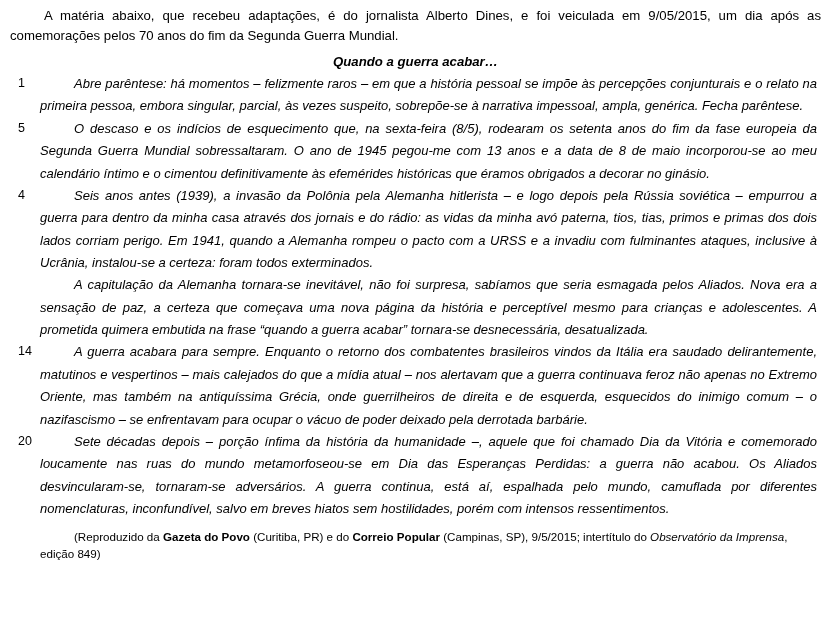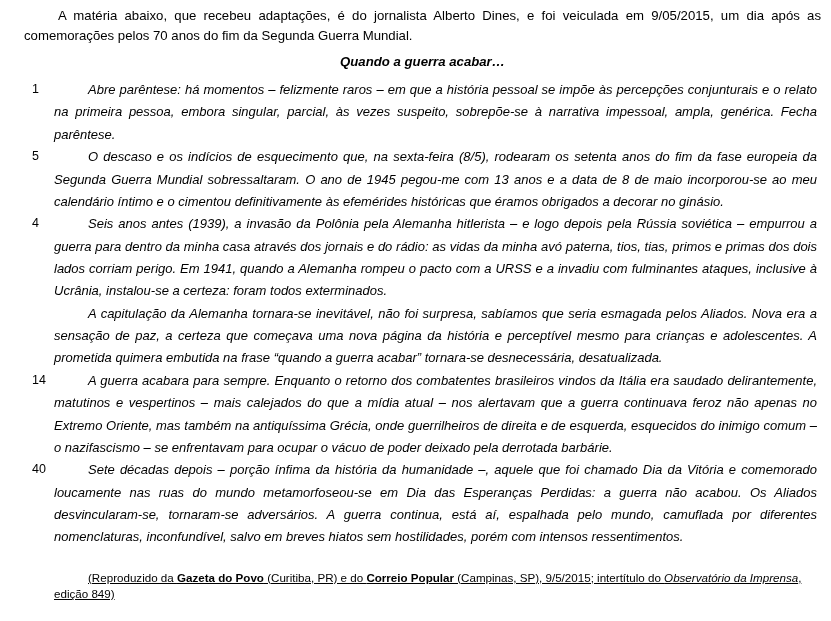--- a/index.html
+++ b/index.html
@@ -12,35 +12,35 @@
     background: #ffffff;
     font-family: "Liberation Sans", sans-serif;
     color: #000000;
     overflow: hidden;
   }
   .page {
     position: relative;
     width: 831px;
     height: 621px;
     box-sizing: border-box;
-    padding: 6px 10px 0 24px;
+    padding: 6px 10px 0 10px;
   }
   .intro {
     font-size: 13.2px;
     line-height: 1.52;
     text-align: justify;
     text-indent: 34px;
     margin: 0 0 6px 0;
   }
   .title {
     font-size: 13.2px;
     font-style: italic;
     font-weight: bold;
     text-align: center;
-    margin: 8px 0 10px 0;
+    margin: 8px 0 4px 0;
   }
   .body-block {
     position: relative;
   }
   .para-row {
     display: flex;
     align-items: flex-start;
   }
   .linenum {
     width: 30px;
@@ -60,22 +60,21 @@
     line-height: 1.72;
     text-align: justify;
     text-indent: 34px;
     margin: 0;
     padding-right: 4px;
   }
   
   .credit {
     display: flex;
     align-items: flex-start;
-    margin-top: 21px;
-    text-decoration: underline;
+    margin-top: 9px;
   }
   .credit .linenum { visibility: hidden; }
   .credit-text {
     flex: 1 1 auto;
     font-size: 11.6px;
     line-height: 1.42;
     text-align: left;
     text-indent: 34px;
     padding-right: 4px;
   }
@@ -112,21 +111,21 @@
       <div class="linenum"></div>
       <p class="para">A capitulação da Alemanha tornara-se inevitável, não foi surpresa, sabíamos que seria esmagada pelos Aliados. Nova era a sensação de paz, a certeza que começava uma nova página da história e perceptível mesmo para crianças e adolescentes. A prometida quimera embutida na frase “quando a guerra acabar” tornara-se desnecessária, desatualizada.</p>
     </div>
 
     <div class="para-row">
       <div class="linenum">14</div>
       <p class="para">A guerra acabara para sempre. Enquanto o retorno dos combatentes brasileiros vindos da Itália era saudado delirantemente, matutinos e vespertinos – mais calejados do que a mídia atual – nos alertavam que a guerra continuava feroz não apenas no Extremo Oriente, mas também na antiquíssima Grécia, onde guerrilheiros de direita e de esquerda, esquecidos do inimigo comum – o nazifascismo – se enfrentavam para ocupar o vácuo de poder deixado pela derrotada barbárie.</p>
     </div>
 
     <div class="para-row">
-      <div class="linenum">40</div>
+      <div class="linenum">20</div>
       <p class="para">Sete décadas depois – porção ínfima da história da humanidade –, aquele que foi chamado Dia da Vitória e comemorado loucamente nas ruas do mundo metamorfoseou-se em Dia das Esperanças Perdidas: a guerra não acabou. Os Aliados desvincularam-se, tornaram-se adversários. A guerra continua, está aí, espalhada pelo mundo, camuflada por diferentes nomenclaturas, inconfundível, salvo em breves hiatos sem hostilidades, porém com intensos ressentimentos.</p>
     </div>
 
     <div class="credit">
       <div class="linenum"></div>
       <div class="credit-text"><span>(Reproduzido da </span><b>Gazeta do Povo</b><span> (Curitiba, PR) e do </span><b>Correio Popular</b><span> (Campinas, SP), 9/5/2015; intertítulo do </span><i>Observatório da Imprensa</i><span>, edição 849)</span></div>
     </div>
 
   </div>
 </div>

